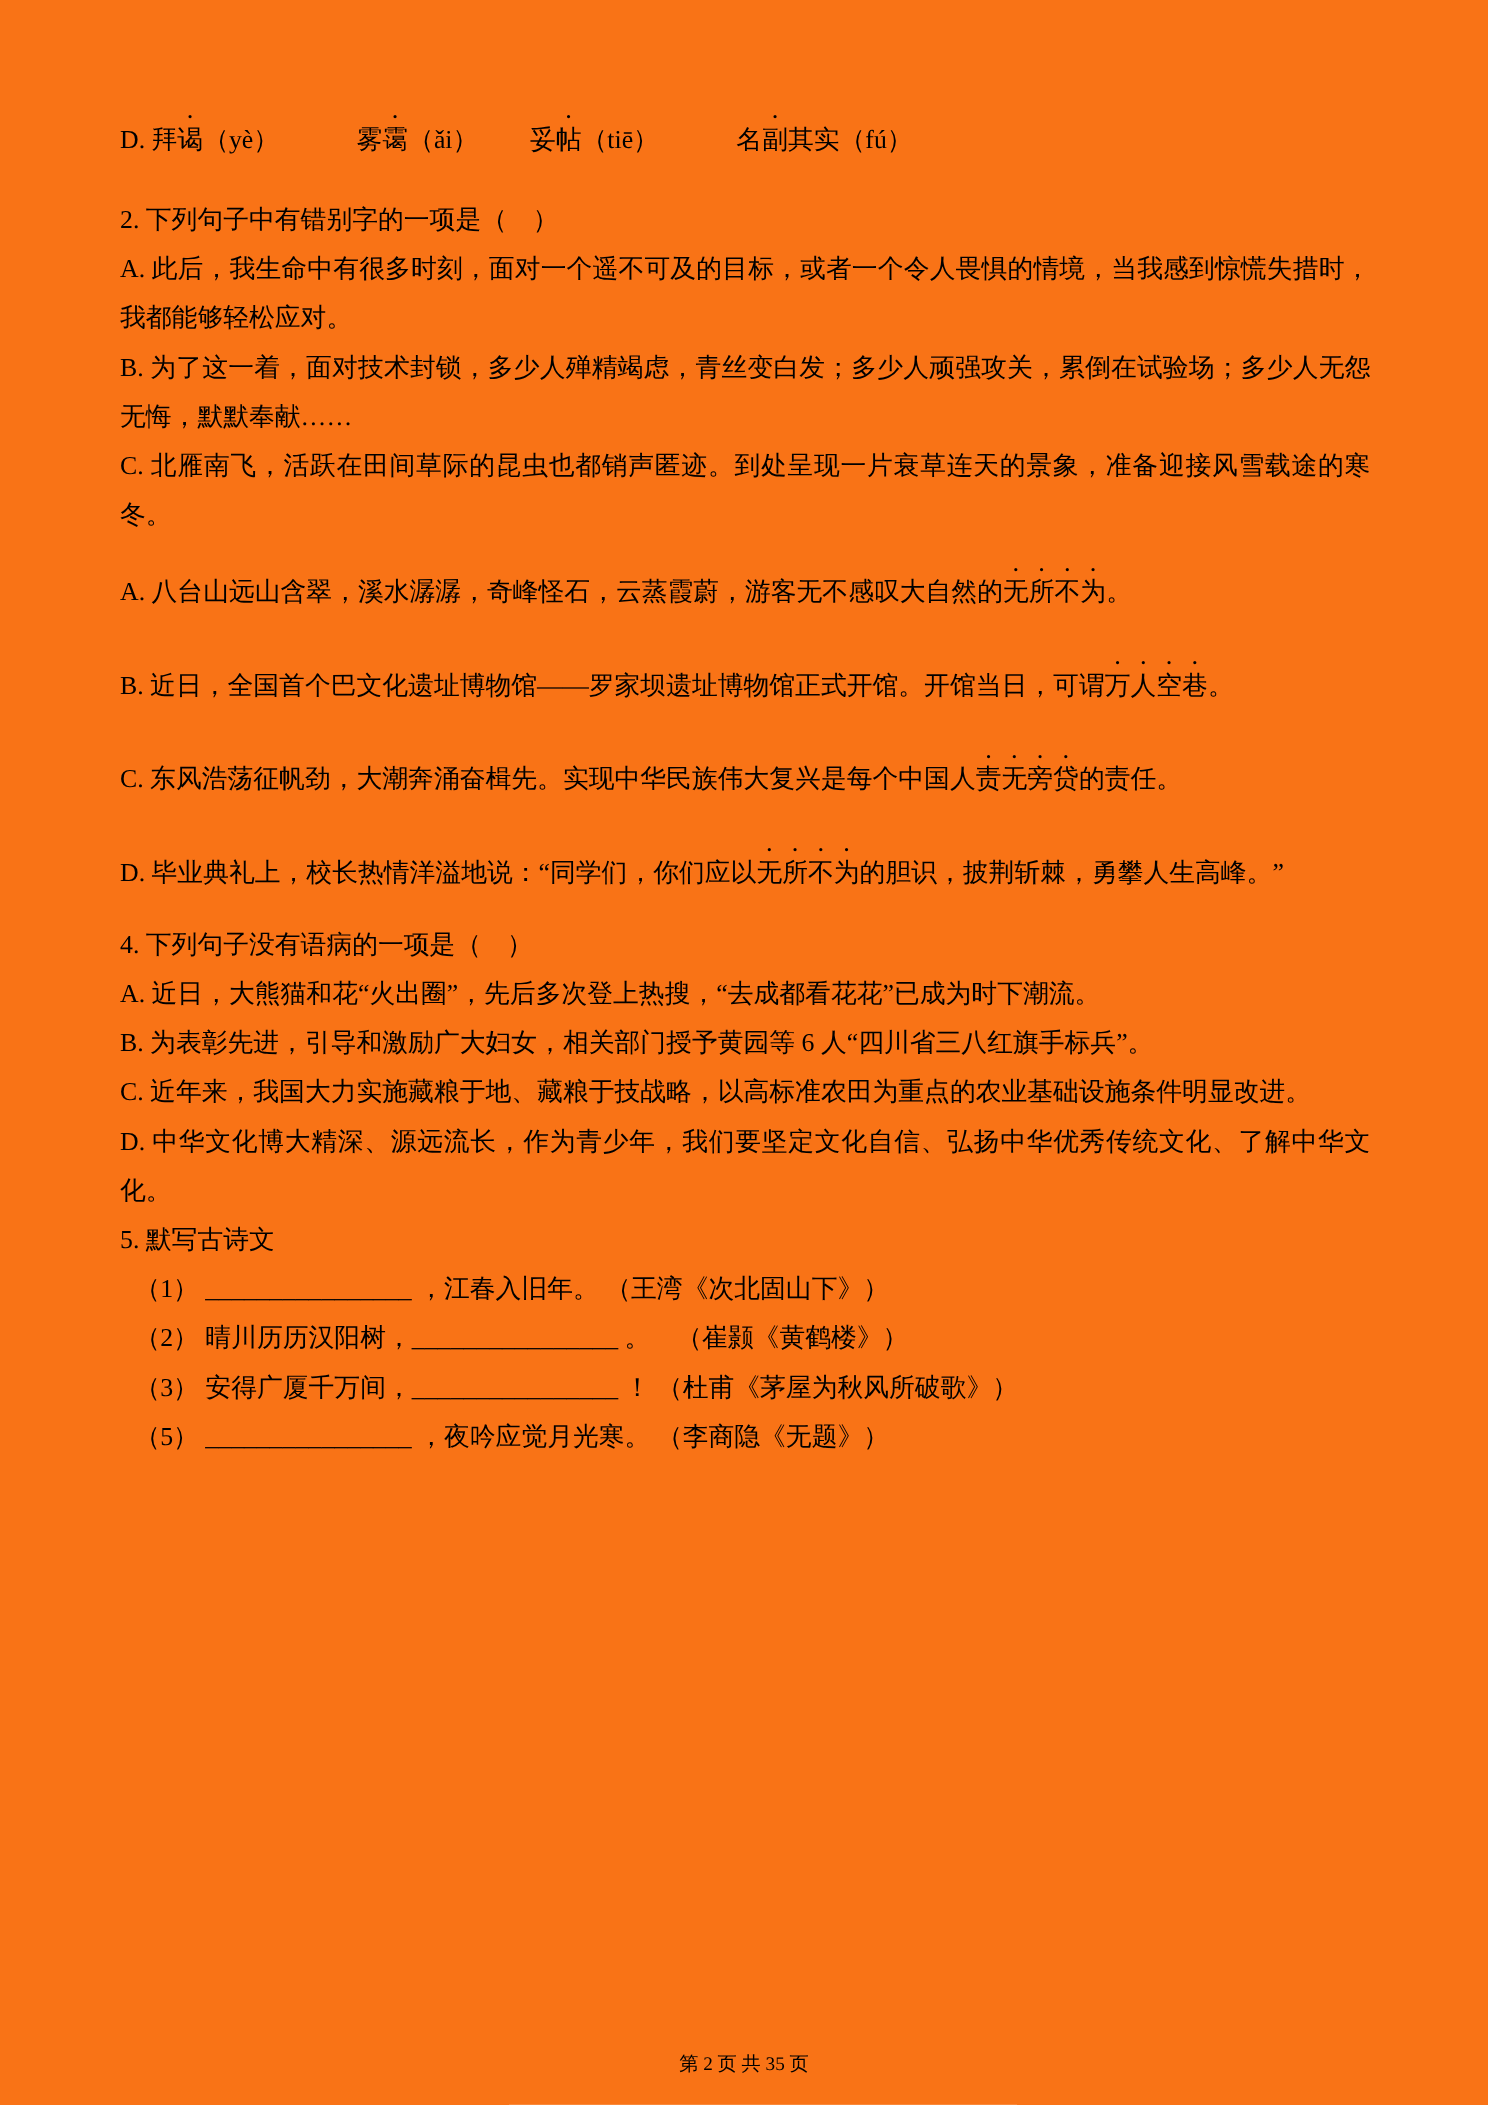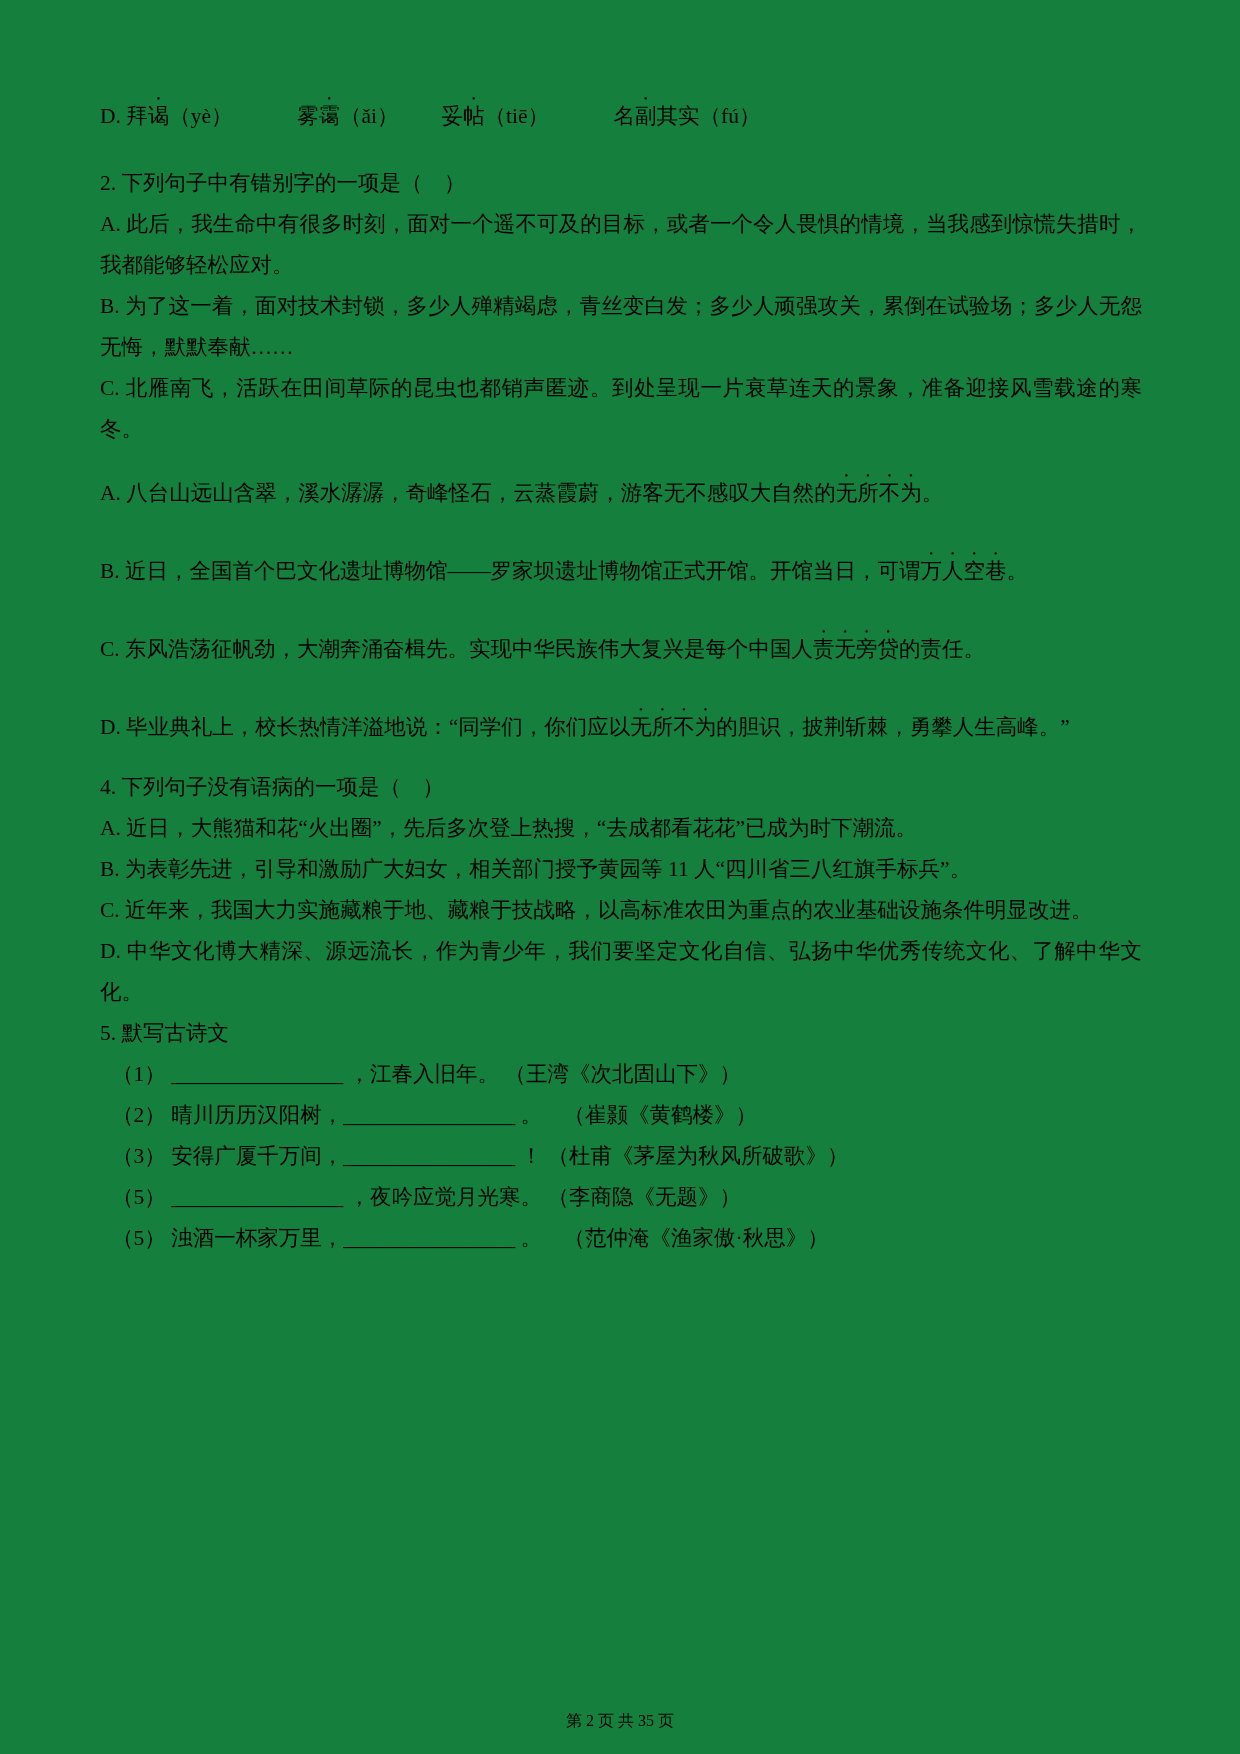--- a/index.html
+++ b/index.html
@@ -8,21 +8,21 @@
     height: 1754px;
     background: #ffffff;
     color: #000000;
     font-family: "Liberation Serif", "DejaVu Serif", serif;
   }
   .page {
     position: relative;
     width: 1240px;
     height: 1754px;
     overflow: hidden;
-    background: #15803d;
+    background: #f97316;
   }
   .doc {
     position: absolute;
     left: 100px;
     right: 98px;
     top: 92px;
   }
   .doc p {
     margin: 0;
     font-size: 21.5px;
@@ -69,26 +69,25 @@
       <p data-name="q2-title">2. 下列句子中有错别字的一项是（　）</p>
       <p data-name="q2-option-a">A. 此后，我生命中有很多时刻，面对一个遥不可及的目标，或者一个令人畏惧的情境，当我感到惊慌失措时，我都能够轻松应对。</p>
       <p data-name="q2-option-b">B. 为了这一着，面对技术封锁，多少人殚精竭虑，青丝变白发；多少人顽强攻关，累倒在试验场；多少人无怨无悔，默默奉献……</p>
       <p data-name="q2-option-c">C. 北雁南飞，活跃在田间草际的昆虫也都销声匿迹。到处呈现一片衰草连天的景象，准备迎接风雪载途的寒冬。</p>
       <p data-name="q3-option-a">A. 八台山远山含翠，溪水潺潺，奇峰怪石，云蒸霞蔚，游客无不感叹大自然的<span class="em" data-name="emphasis-dotted-text">无所不为</span>。</p>
       <p data-name="q3-option-b">B. 近日，全国首个巴文化遗址博物馆——罗家坝遗址博物馆正式开馆。开馆当日，可谓<span class="em" data-name="emphasis-dotted-text">万人空巷</span>。</p>
       <p data-name="q3-option-c">C. 东风浩荡征帆劲，大潮奔涌奋楫先。实现中华民族伟大复兴是每个中国人<span class="em" data-name="emphasis-dotted-text">责无旁贷</span>的责任。</p>
       <p data-name="q3-option-d">D. 毕业典礼上，校长热情洋溢地说：“同学们，你们应以<span class="em" data-name="emphasis-dotted-text">无所不为</span>的胆识，披荆斩棘，勇攀人生高峰。”</p>
       <p data-name="q4-title">4. 下列句子没有语病的一项是（　）</p>
       <p data-name="q4-option-a">A. 近日，大熊猫和花“火出圈”，先后多次登上热搜，“去成都看花花”已成为时下潮流。</p>
-      <p data-name="q4-option-b">B. 为表彰先进，引导和激励广大妇女，相关部门授予黄园等 11 人“四川省三八红旗手标兵”。</p>
+      <p data-name="q4-option-b">B. 为表彰先进，引导和激励广大妇女，相关部门授予黄园等 6 人“四川省三八红旗手标兵”。</p>
       <p data-name="q4-option-c">C. 近年来，我国大力实施藏粮于地、藏粮于技战略，以高标准农田为重点的农业基础设施条件明显改进。</p>
       <p data-name="q4-option-d">D. 中华文化博大精深、源远流长，作为青少年，我们要坚定文化自信、弘扬中华优秀传统文化、了解中华文化。</p>
       <p data-name="q5-title">5. 默写古诗文</p>
       <p data-name="q5-item-1">（1） ________________ ，江春入旧年。 （王湾《次北固山下》）</p>
       <p data-name="q5-item-2">（2） 晴川历历汉阳树，________________ 。　（崔颢《黄鹤楼》）</p>
       <p data-name="q5-item-3">（3） 安得广厦千万间，________________ ！ （杜甫《茅屋为秋风所破歌》）</p>
       <p data-name="q5-item-4">（5） ________________ ，夜吟应觉月光寒。 （李商隐《无题》）</p>
-      <p data-name="q5-item-5">（5） 浊酒一杯家万里，________________ 。　（范仲淹《渔家傲·秋思》）</p>
     </main>
   <footer class="footer" data-name="page-footer">
     <span data-name="page-number-text">第 2 页 共 35 页</span>
   </footer>
 </div>
 
 </body></html>

